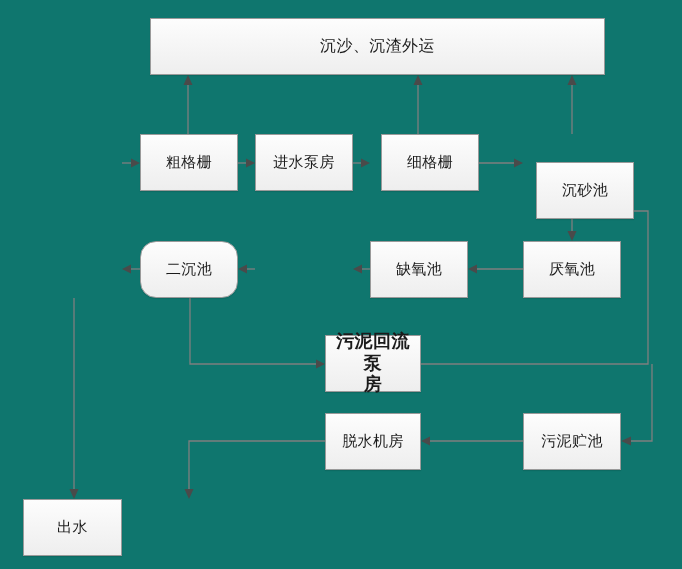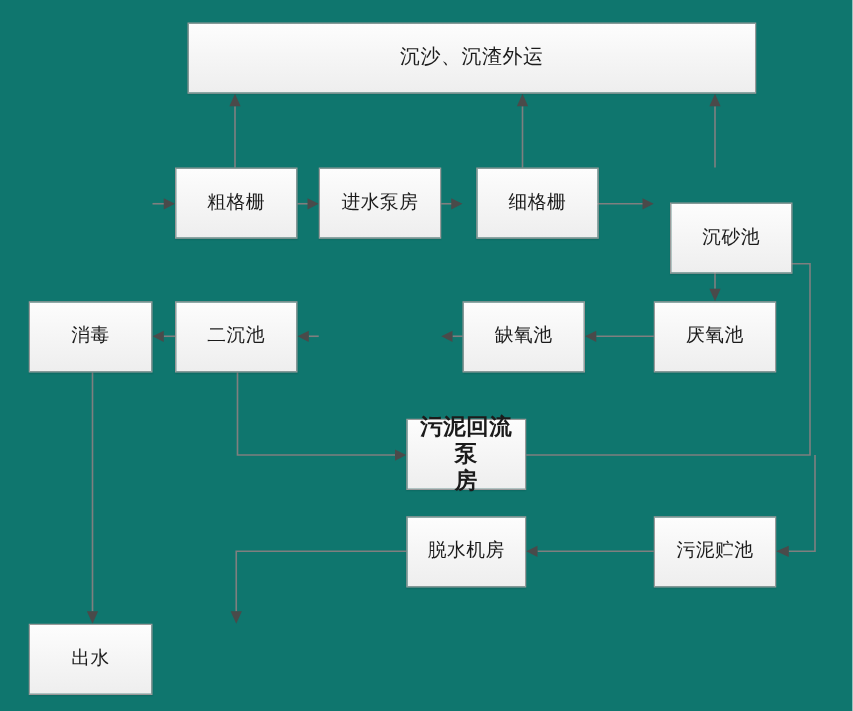--- a/index.html
+++ b/index.html
@@ -157,23 +157,22 @@
 
 
   <div class="node" style="left:140px; top:134px; width:98px; height:57px;">粗格栅</div>
 
   <div class="node" style="left:255px; top:134px; width:98px; height:57px;">进水泵房</div>
 
   <div class="node" style="left:370px; top:134px; width:98px; height:57px;margin-left:11px;">细格栅</div>
 
   <div class="node" style="left:536px; top:134px; width:98px; height:57px;margin-top:28px;">沉砂池</div>
 
-  <div class="node" style="left:23px; top:241px; width:99px; height:57px;">消毒</div>
 
-  <div class="node" style="left:140px; top:241px; width:98px; height:57px;">二沉池</div>
+  <div class="node" style="left:140px; top:241px; width:98px; height:57px;border-radius:16px;">二沉池</div>
 
 
   <div class="node" style="left:370px; top:241px; width:98px; height:57px;">缺氧池</div>
 
   <div class="node" style="left:523px; top:241px; width:98px; height:57px;">厌氧池</div>
 
   <div class="node two-line" style="left:325px; top:335px; width:96px; height:57px; white-space:pre-line;">污泥回流泵
 房</div>
 
   <div class="node" style="left:325px; top:413px; width:96px; height:57px;">脱水机房</div>

